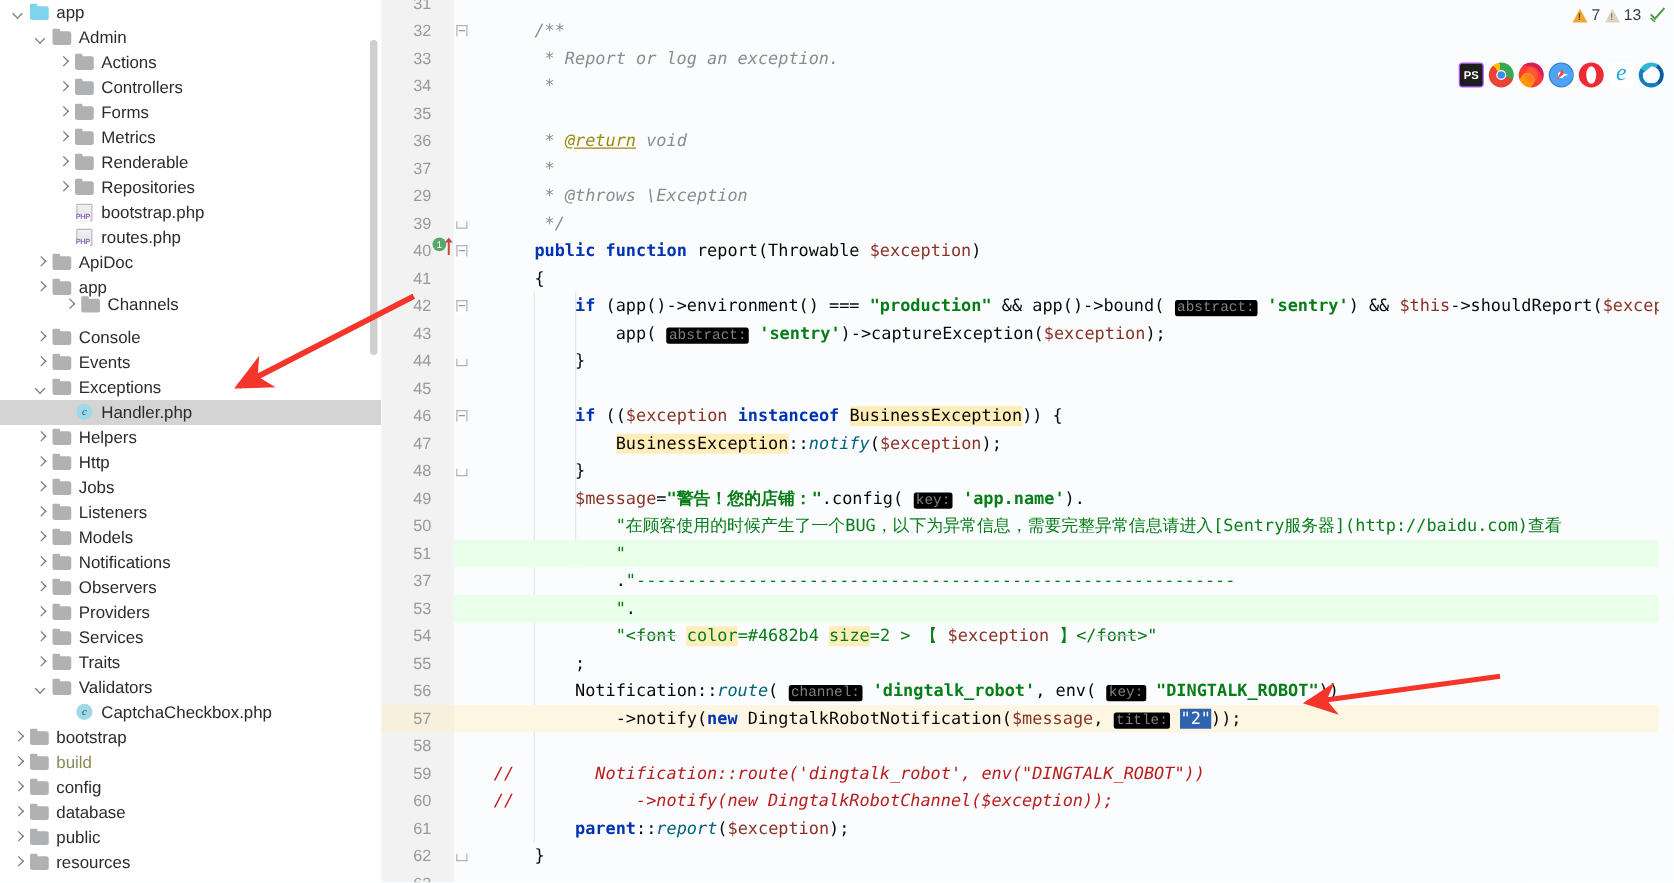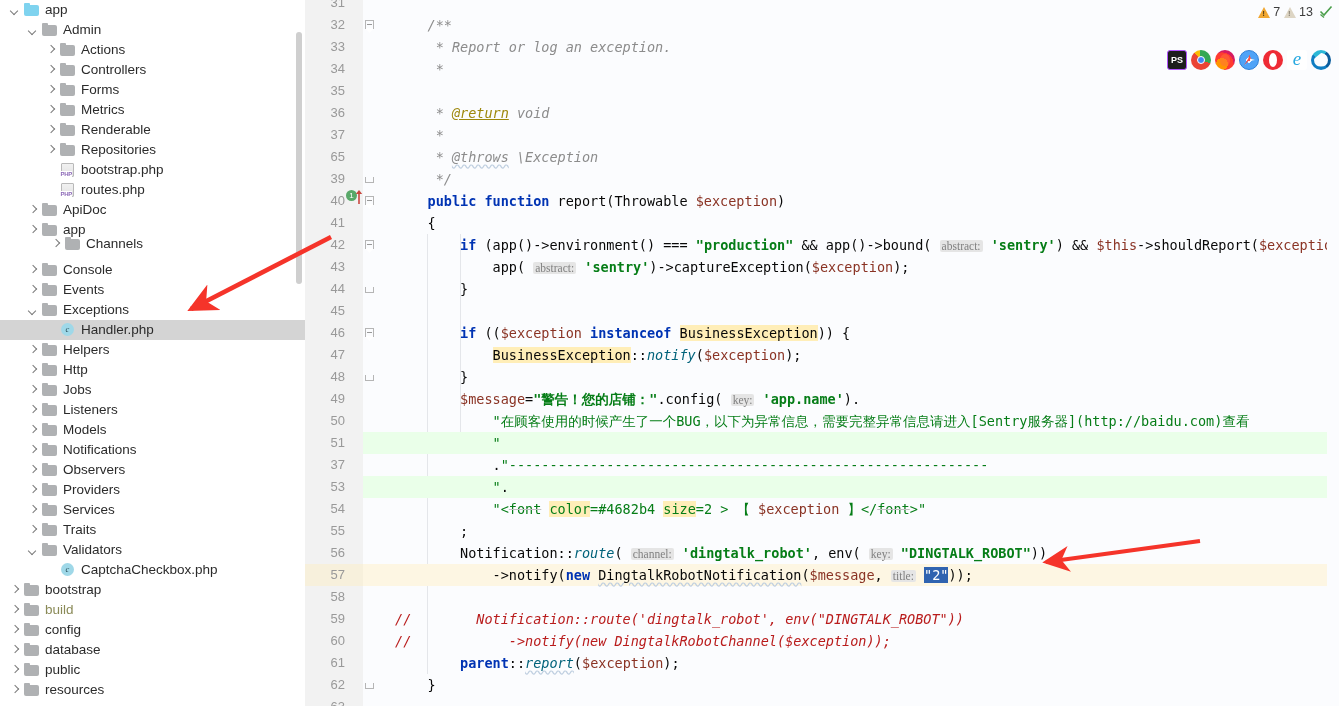--- a/index.html
+++ b/index.html
@@ -132,25 +132,25 @@
   .str{color:#067d17;font-weight:bold;}
   .str2{color:#067d17;}
   .cmt{color:#b91c1c;font-style:italic;}
   .doc{color:#8c8c8c;font-style:italic;}
   .tag{color:#9e880d;font-style:italic;text-decoration:underline;}
   .dvar{color:#8a3324;}
   .fn{color:#00627a;font-style:italic;}
   .ident{color:#080808;}
   .hl{background:#ffeeb8;}
   .param{
-    background:#e5e5e5;color:#808080;font-size:11.5px;
-    font-family:Liberation Serif, serif;
+    background:#000000;color:#808080;font-size:11.5px;
+    font-family:Liberation Mono, monospace;
     border-radius:2px;padding:0 2px;
   }
-  .typo{text-decoration:underline;text-decoration-style:wavy;text-decoration-color:#bfcfe0;text-underline-offset:2px;}
+  .typo{text-decoration-style:wavy;text-decoration-color:#bfcfe0;text-underline-offset:2px;}
   .sel2{background:#2f63b0;color:#ffffff;}
   .err-strike{text-decoration:line-through;text-decoration-color:#c0c0c0;}
 
   
   .runmark{position:absolute;left:41px;top:5px;width:11px;height:11px;}
   .runmark .circ{
     position:absolute;left:0;top:0;width:11px;height:11px;border-radius:50%;
     background:#59a869;color:#ffffff;font-size:8px;line-height:11px;text-align:center;
     font-family:"Liberation Sans",sans-serif;
   }
@@ -439,21 +439,21 @@
     <div id="code-area">
         <div class="guide" style="left: 122.48px; top: 234px; height: 440px;"></div>
         <div class="guide" style="left: 154.96px; top: 234px; height: 220px;"></div>
         <div class="ln" style="top: -8px;"><span class="num">31</span><span class="code"></span></div>
         <div class="ln" style="top: 14px;"><span class="num">32</span><span class="code"><span class="doc">    /**</span></span></div>
         <div class="ln" style="top: 36px;"><span class="num">33</span><span class="code"><span class="doc">     * Report or log an exception.</span></span></div>
         <div class="ln" style="top: 58px;"><span class="num">34</span><span class="code"><span class="doc">     *</span></span></div>
         <div class="ln" style="top: 80px;"><span class="num">35</span></div>
         <div class="ln" style="top: 102px;"><span class="num">36</span><span class="code"><span class="doc">     * </span><span class="tag">@return</span><span class="doc"> void</span></span></div>
         <div class="ln" style="top: 124px;"><span class="num">37</span><span class="code"><span class="doc">     *</span></span></div>
-        <div class="ln" style="top: 146px;"><span class="num">65</span><span class="code"><span class="doc">     * </span><span class="doc typo">@throws</span><span class="doc"> \Exception</span></span></div>
+        <div class="ln" style="top: 146px;"><span class="num">29</span><span class="code"><span class="doc">     * </span><span class="doc typo">@throws</span><span class="doc"> \Exception</span></span></div>
         <div class="ln" style="top: 168px;"><span class="num">39</span><span class="code"><span class="doc">     */</span></span></div>
         <div class="ln" style="top: 190px;"><span class="num">40</span><span class="code">    <span class="kw">public function </span><span class="ident">report(Throwable </span><span class="dvar">$exception</span><span class="ident">)</span></span></div>
         <div class="ln" style="top: 212px;"><span class="num">41</span><span class="code">    {</span></div>
         <div class="ln" style="top: 234px;"><span class="num">42</span><span class="code">        <span class="kw">if </span>(app()-&gt;environment() === <span class="str">"production"</span> &amp;&amp; app()-&gt;bound( <span class="param">abstract:</span> <span class="str">'sentry'</span>) &amp;&amp; <span class="dvar">$this</span>-&gt;shouldReport(<span class="dvar">$exception</span>)) {</span></div>
         <div class="ln" style="top: 256px;"><span class="num">43</span><span class="code">            app( <span class="param">abstract:</span> <span class="str">'sentry'</span>)-&gt;captureException(<span class="dvar">$exception</span>);</span></div>
         <div class="ln" style="top: 278px;"><span class="num">44</span><span class="code">        }</span></div>
         <div class="ln" style="top: 300px;"><span class="num">45</span><span class="code"></span></div>
         <div class="ln" style="top: 322px;"><span class="num">46</span><span class="code">        <span class="kw">if </span>((<span class="dvar">$exception</span> <span class="kw">instanceof</span> <span class="hl">BusinessException</span>)) {</span></div>
         <div class="ln" style="top: 344px;"><span class="num">47</span><span class="code">            <span class="hl">BusinessException</span>::<span class="fn">notify</span>(<span class="dvar">$exception</span>);</span></div>
         <div class="ln" style="top: 366px;"><span class="num">48</span><span class="code">        }</span></div>

